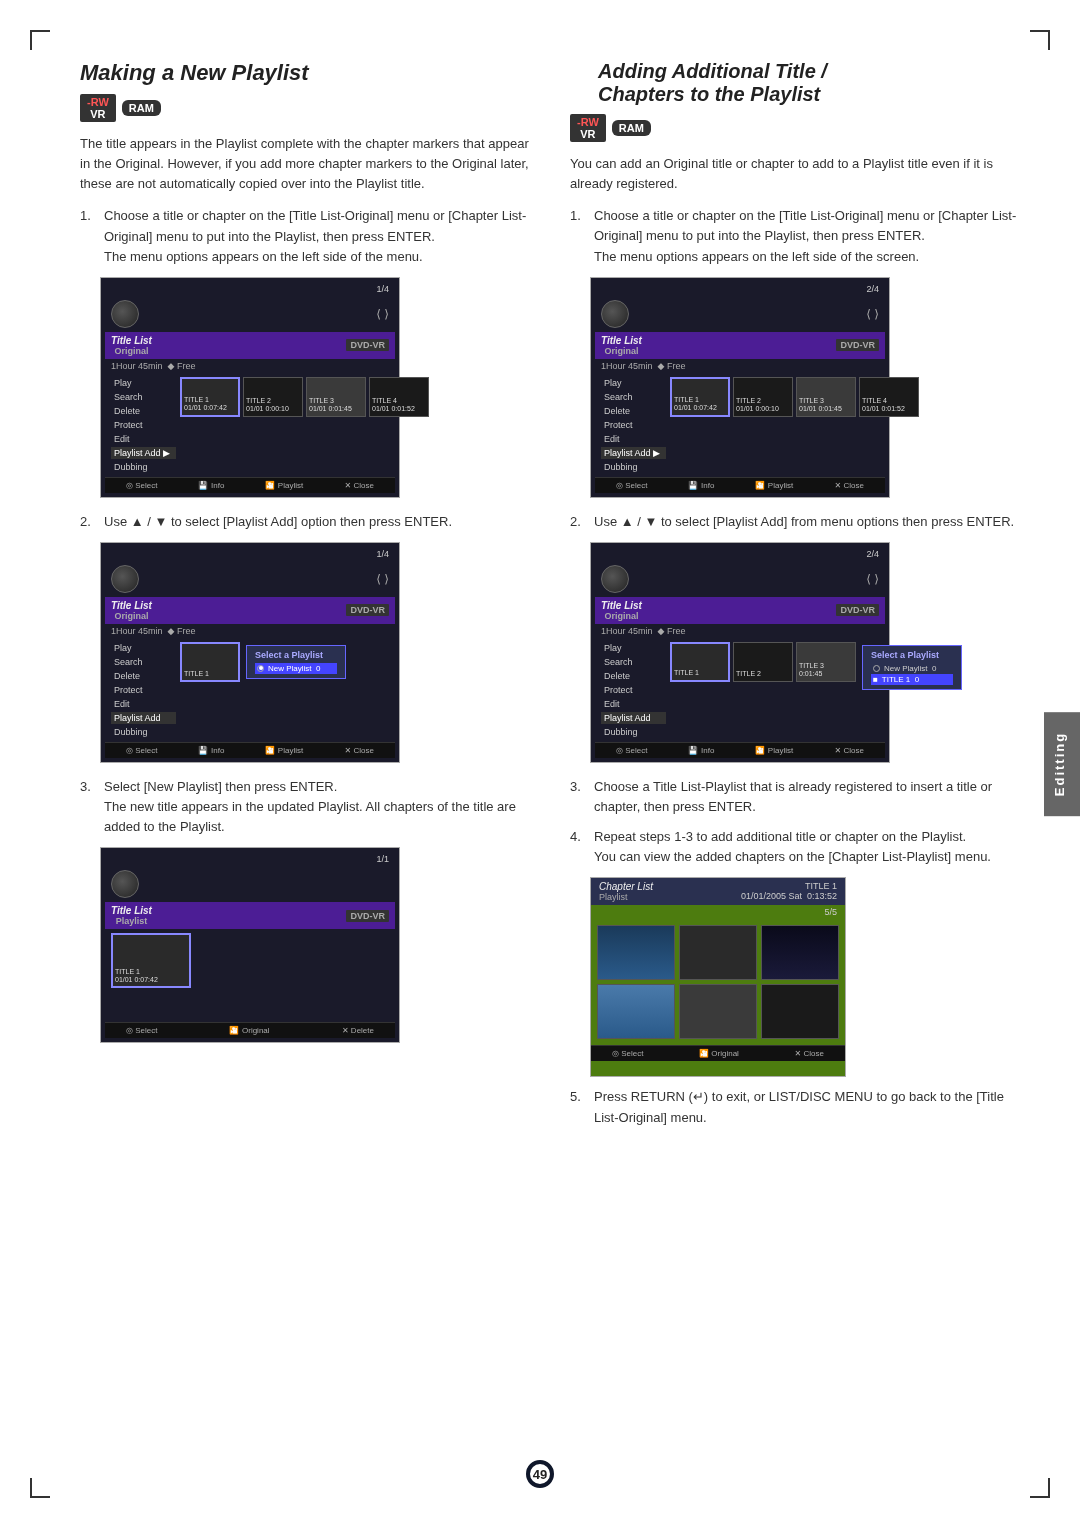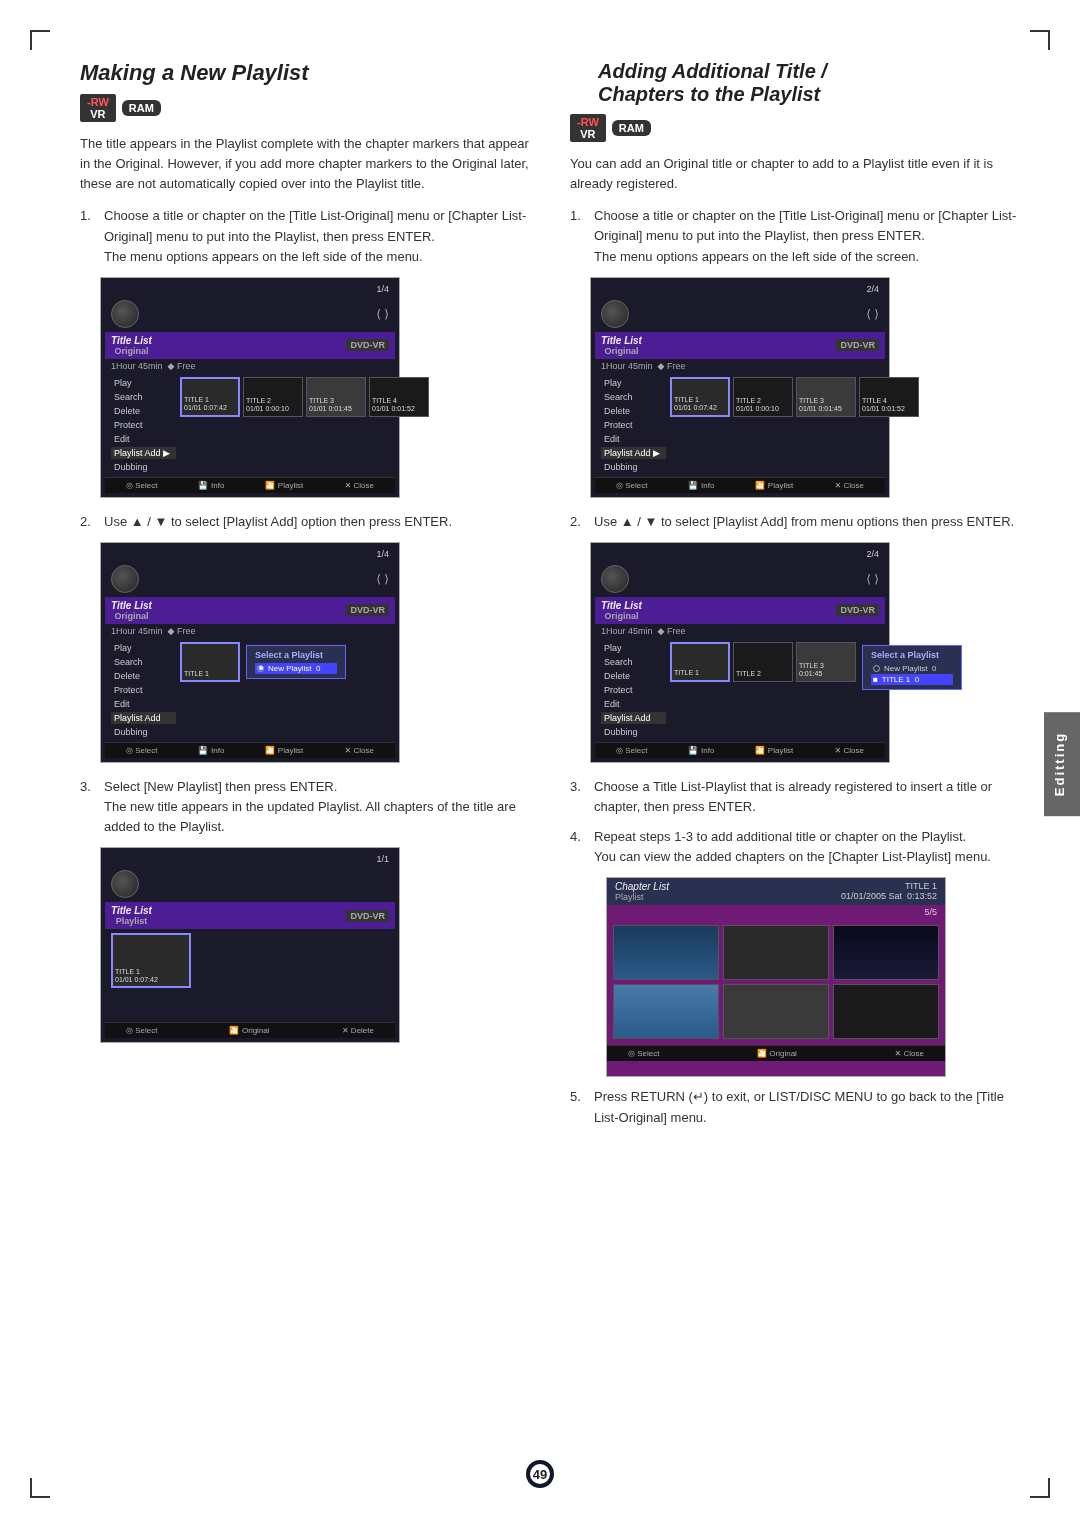--- a/index.html
+++ b/index.html
@@ -321,27 +321,27 @@
     .radio-dot.filled::after {
       content: '';
       width: 4px;
       height: 4px;
       background: #fff;
       border-radius: 50%;
     }
 
     
     .scr-chapter {
-      width: 340px;
+      width: 256px;
       min-height: 200px;
-      background: #701a75;
+      background: #4d7c0f;
       border: 1px solid #aaa;
       font-size: 10px;
       color: #ddd;
-      margin: 10px 0 10px 36px;
+      margin: 10px 0 10px 20px;
     }
 
     .scr-chapter-header {
       background: #2a3050;
       padding: 3px 8px;
       font-size: 10px;
       color: #ddd;
       display: flex;
       justify-content: space-between;
     }

